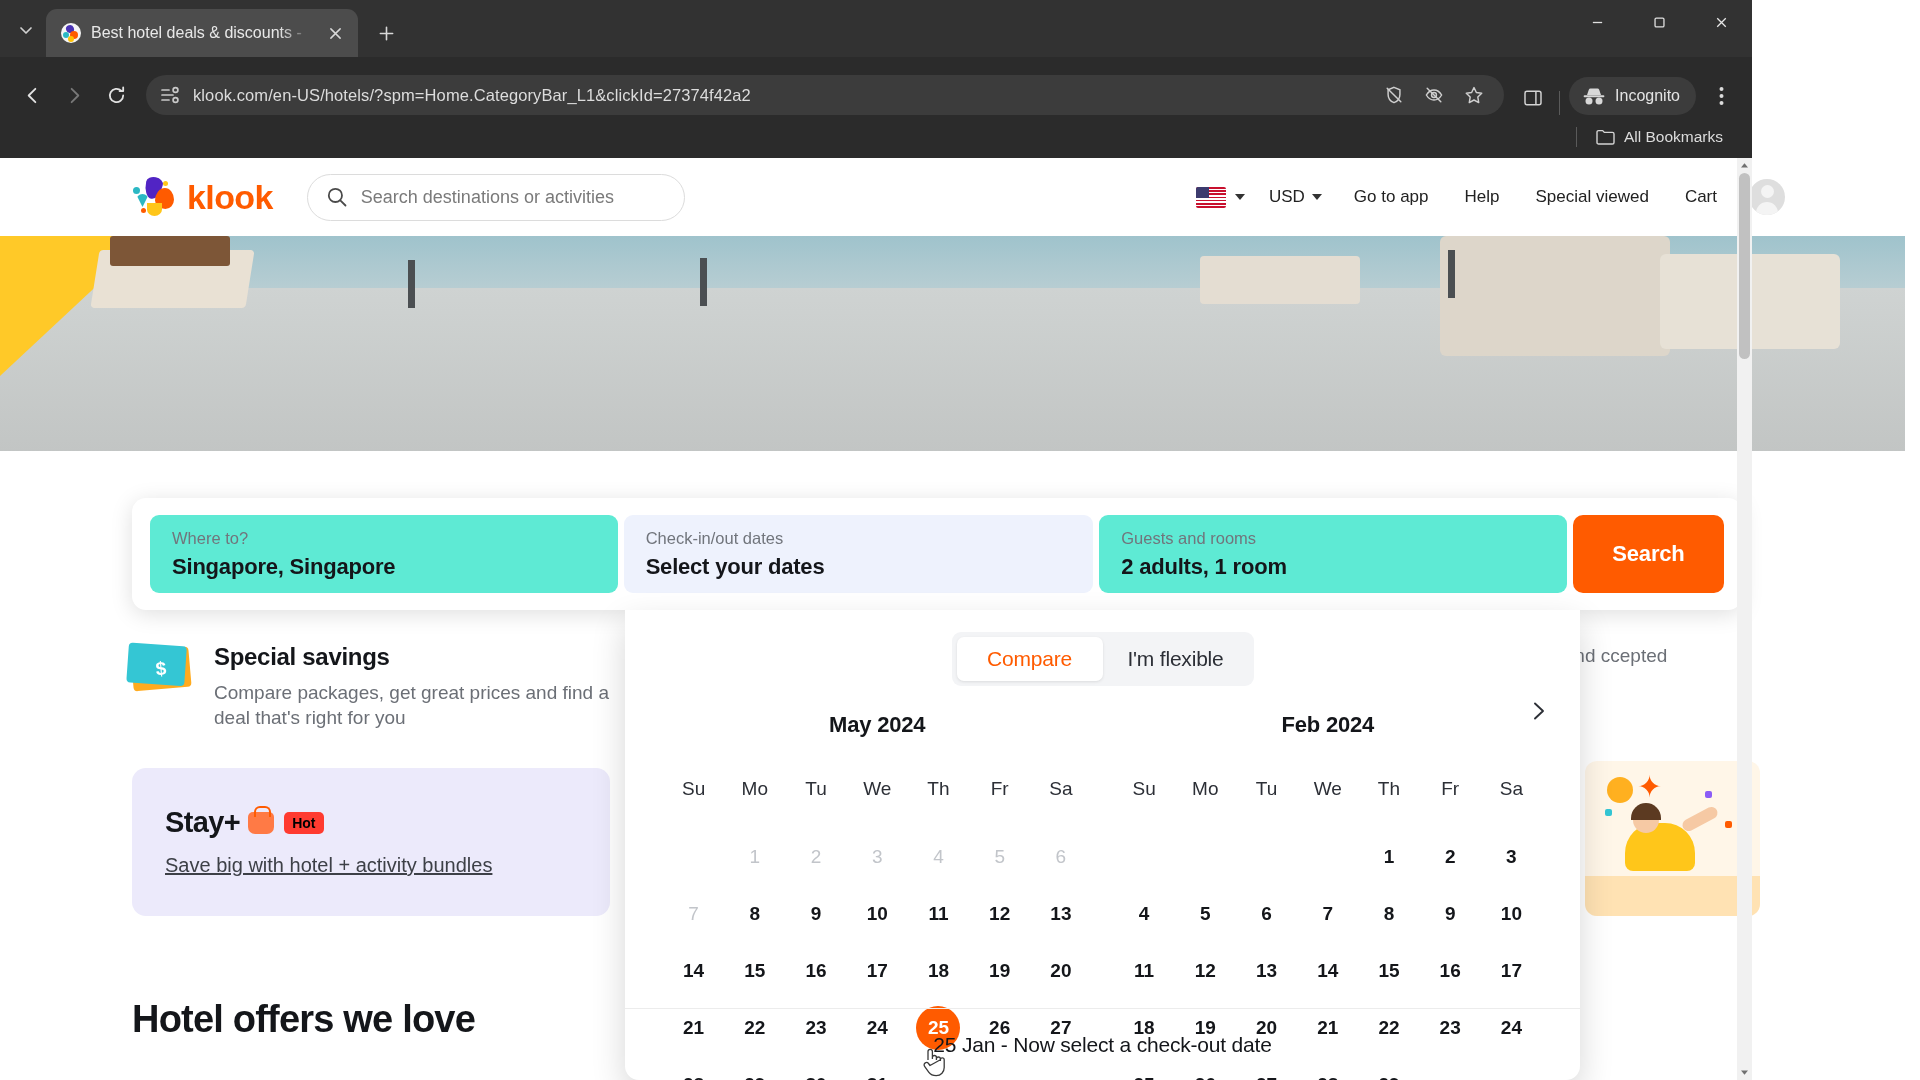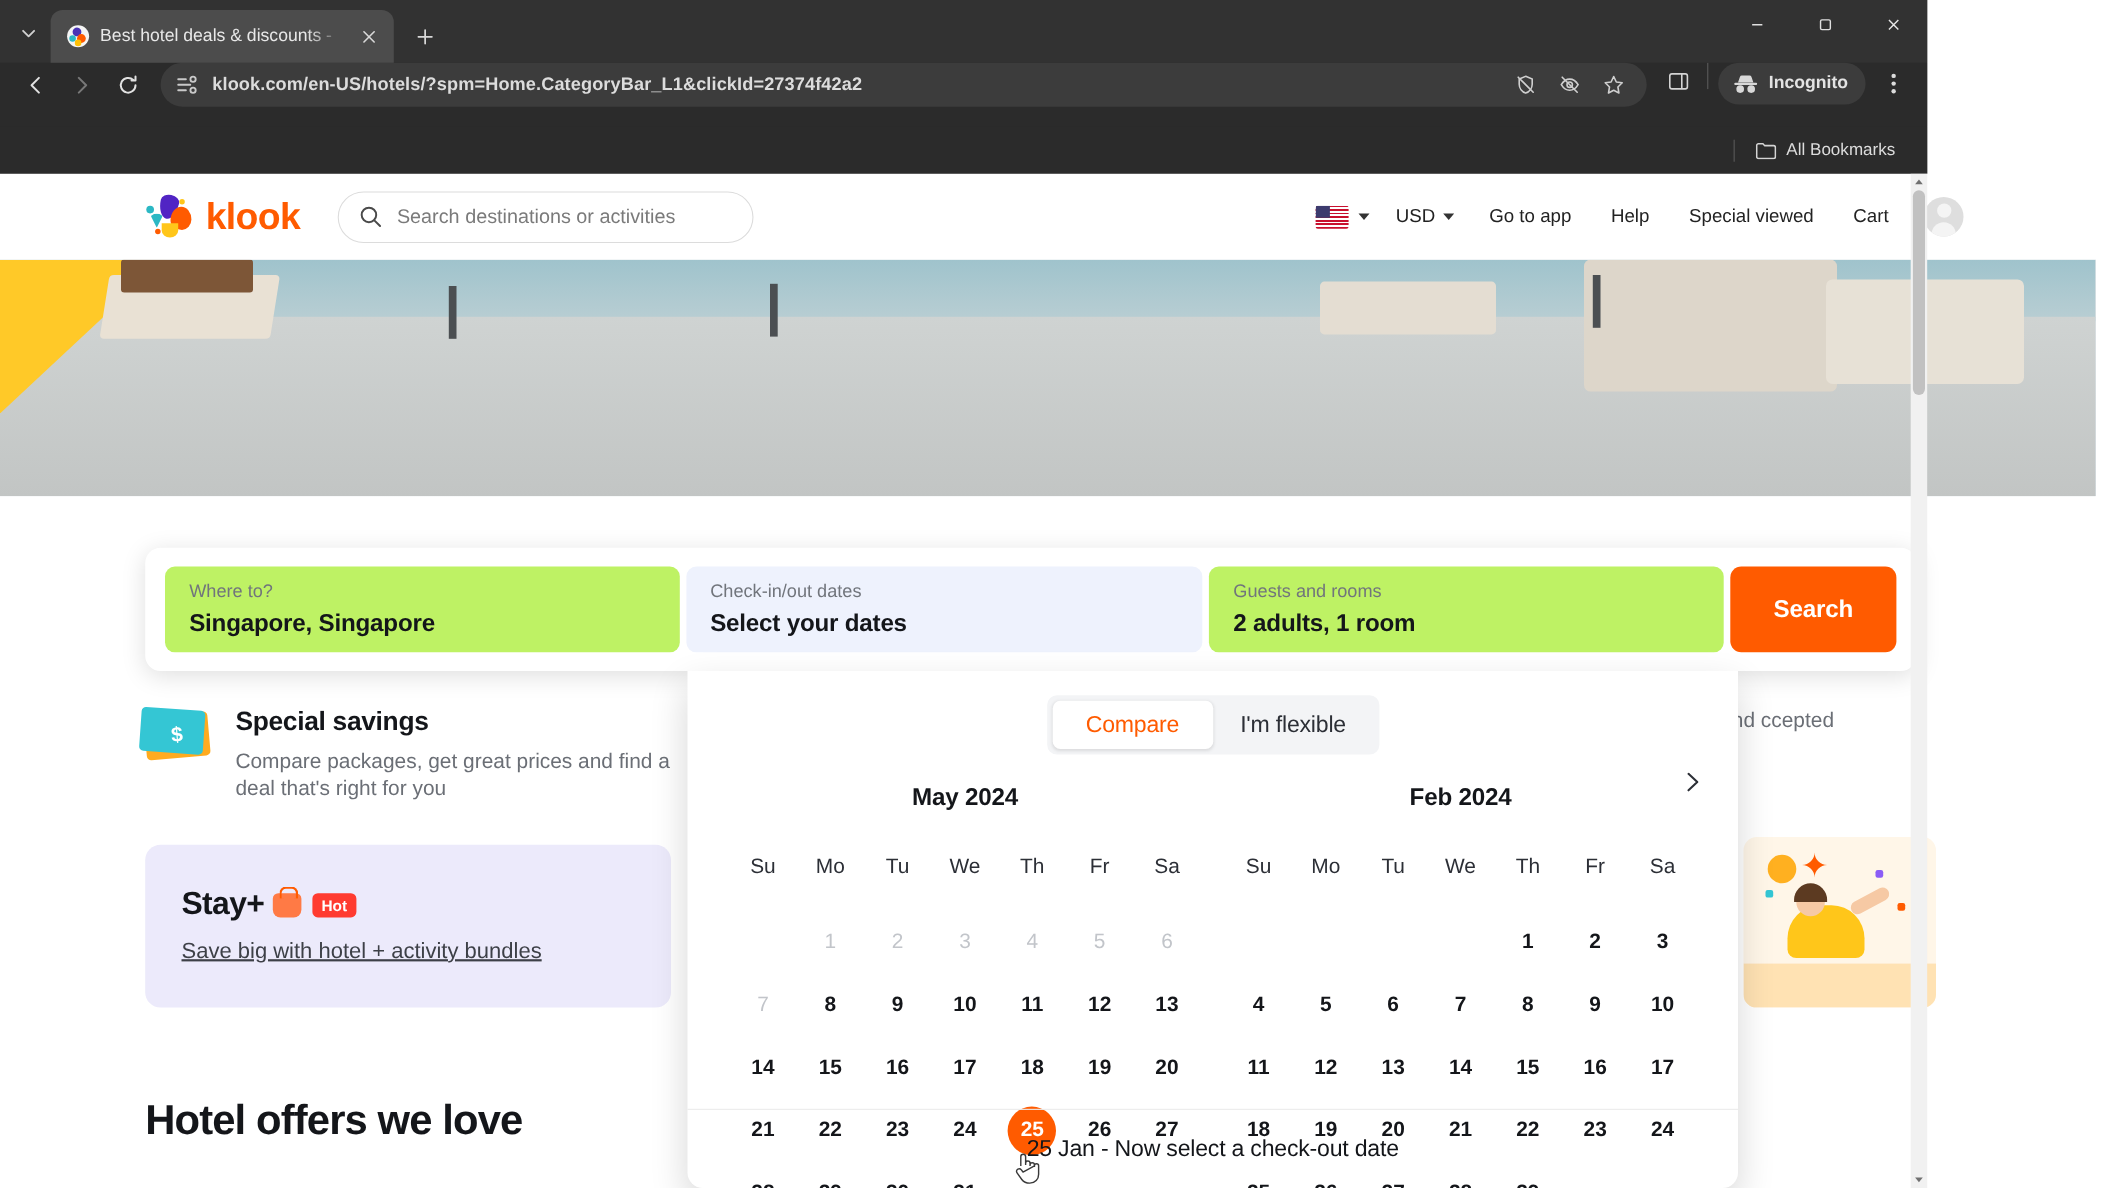--- a/index.html
+++ b/index.html
@@ -51,21 +51,21 @@
   .tab-close svg { width: 13px; height: 13px; }
   .tab-new {
     width: 36px; height: 36px; margin: 0 0 6px 10px; border-radius: 50%;
     display: flex; align-items: center; justify-content: center; cursor: pointer;
   }
   .tab-new svg { width: 17px; height: 17px; }
   .win-controls { position: absolute; right: 0; top: 0; display: flex; height: 45px; }
   .win-btn { width: 62px; height: 45px; display:flex; align-items:center; justify-content:center; cursor:pointer; }
   .win-btn svg { width: 13px; height: 13px; }
 
-  .toolbar { height: 58px; background: #2b2b2b; display: flex; align-items: flex-start; padding: 0 12px; gap: 2px; font-weight: bold; }
+  .toolbar { height: 58px; background: #2b2b2b; display: flex; align-items: flex-end; padding: 0 12px; gap: 2px; }
   .nav-btn { width: 40px; height: 40px; border-radius: 50%; display:flex; align-items:center; justify-content:center; cursor:pointer; }
   .nav-btn svg { width: 21px; height: 21px; }
   .nav-btn.disabled svg { opacity: .42; }
   .omnibox {
     flex: 1; height: 40px; background: #3c3c3c; border-radius: 21px; margin: 0 10px 0 8px;
     display: flex; align-items: center; padding: 0 13px; gap: 12px; cursor: text;
   }
   .omnibox-icon { width: 22px; height: 22px; display:flex; align-items:center; justify-content:center; flex:none; }
   .omnibox-url { flex: 1; font-size: 16.5px; color: #dcdcdc; white-space: nowrap; overflow: hidden; letter-spacing: .1px; }
   .omni-right { display: flex; align-items: center; gap: 6px; }
@@ -162,21 +162,21 @@
   .hl4 { left: 1660px; top: 18px; width: 180px; height: 95px; background:#e7e1d6; border-radius:6px; }
   .hero-post { position:absolute; width:7px; height:48px; background:#4b4f52; }
 
   
   .search-card {
     position: absolute; left: 132px; top: 340px; width: 1610px; height: 112px;
     background: #fff; border-radius: 14px; box-shadow: 0 4px 22px rgba(0,0,0,.13);
     display: flex; align-items: center; padding: 17px 18px; gap: 6px; z-index: 25;
   }
   .field {
-    height: 78px; border-radius: 9px; background: #bef264; padding: 14px 22px;
+    height: 78px; border-radius: 9px; background: #5eead4; padding: 14px 22px;
     display: flex; flex-direction: column; justify-content: center; gap: 6px; cursor: pointer;
   }
   .field.f-where { width: 470px; }
   .field.f-dates { width: 472px; background: #eef2fd; }
   .field.f-guests { width: 470px; }
   .field-label { font-size: 16.5px; color: #71757c; }
   .field-value { font-size: 22px; color: #14161a; font-weight: 700; letter-spacing: -.2px; }
   .search-btn {
     margin-left: auto; width: 152px; height: 78px; background: #ff5b00; color: #fff;
     border: none; border-radius: 10px; font-size: 22px; font-weight: 700;
@@ -200,21 +200,21 @@
 
   .stayplus-card {
     position: absolute; left: 132px; top: 155px; width: 478px; height: 148px;
     background: #eceafb; border-radius: 14px; padding: 38px 0 0 33px;
   }
   .sp-title { display: flex; align-items: center; gap: 6px; margin-bottom: 15px; }
   .sp-title h3 { font-size: 29px; color: #14161a; font-weight: 700; letter-spacing: -.6px; }
   .sp-bag { width: 26px; height: 22px; background: #ff7a45; border-radius: 5px 5px 7px 7px; position: relative; margin-left: 2px; }
   .sp-bag::before { content:''; position:absolute; left:6px; top:-6px; width:13px; height:9px;
                     border:2.5px solid #ff5b00; border-bottom:none; border-radius:6px 6px 0 0; }
-  .hot-badge { background: #ff3b30; color: #ffffff; font-size: 14px; font-weight: 700; border-radius: 5px; padding: 3px 8px; margin-left: 4px; }
+  .hot-badge { background: #ff3b30; color: #000000; font-size: 14px; font-weight: 700; border-radius: 5px; padding: 3px 8px; margin-left: 4px; }
   .stayplus-card p { font-size: 20px; color: #3d4047; text-decoration: underline; }
 
   .illus {
     position: absolute; right: 145px; top: 148px; width: 175px; height: 155px;
     background: #fff6e8; border-radius: 12px; overflow: hidden;
   }
   .il-sun { position:absolute; left: 22px; top: 16px; width: 26px; height: 26px; background:#ffb020; border-radius:50%; }
   .il-star { position:absolute; left: 52px; top: 8px; color:#ff5b00; font-size: 30px; }
   .il-body { position:absolute; left: 40px; top: 62px; width: 70px; height: 48px; background:#ffc61a; border-radius: 30px 30px 8px 8px; }
   .il-head { position:absolute; left: 48px; top: 46px; width: 26px; height: 26px; background:#f6c9a4; border-radius:50%; }

